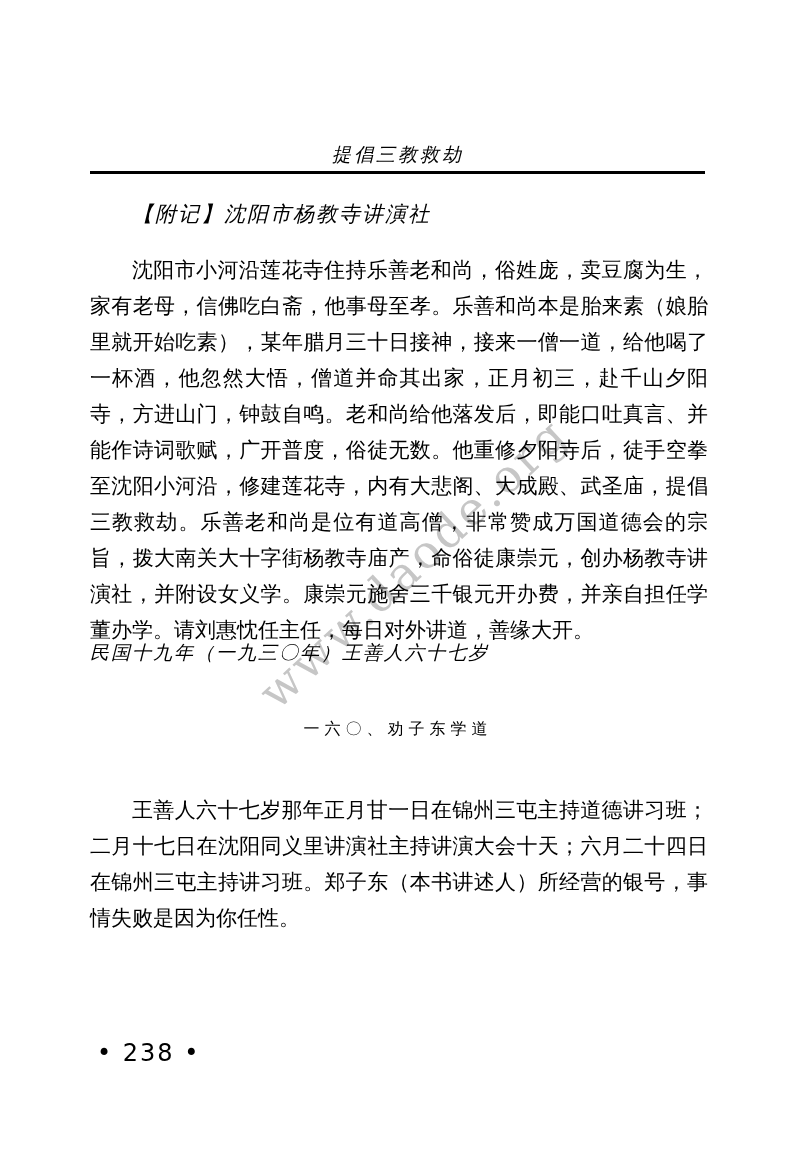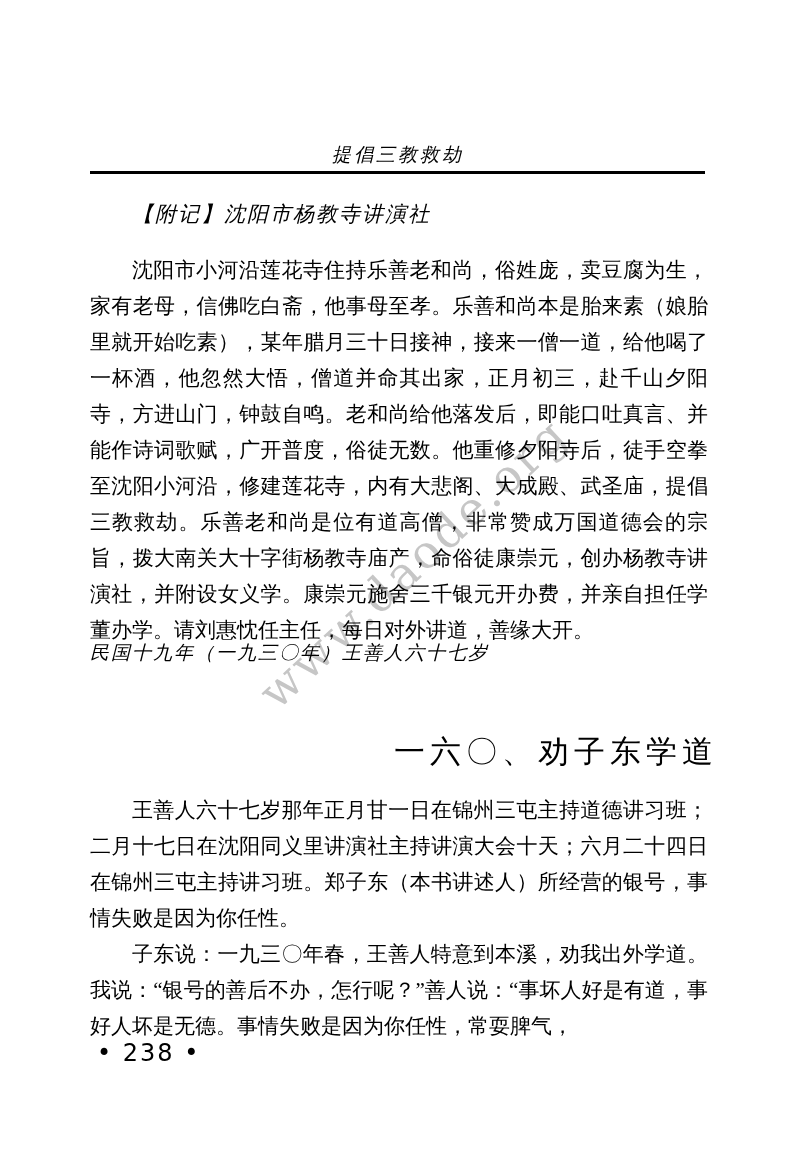--- a/index.html
+++ b/index.html
@@ -80,25 +80,25 @@
     width: 616px;
     font-style: italic;
     font-size: 19px;
     letter-spacing: 2px;
   }
   .chapter-heading {
     position: absolute;
     top: 719px;
     left: 90px;
     width: 616px;
-    margin: 12px;
-    text-align: right;
+    margin: 0;
+    text-align: center;
     font-family: "Liberation Sans", sans-serif;
     font-weight: 500;
-    font-size: 31px;
+    font-size: 16px;
     letter-spacing: 5px;
   }
   .page-number {
     position: absolute;
     top: 1039px;
     left: 97px;
     font-family: "DejaVu Sans", sans-serif;
     font-size: 24px;
     letter-spacing: 2px;
   }
@@ -121,19 +121,18 @@
     <div class="body-block appendix-para">
       <p>沈阳市小河沿莲花寺住持乐善老和尚，俗姓庞，卖豆腐为生，家有老母，信佛吃白斋，他事母至孝。乐善和尚本是胎来素（娘胎里就开始吃素），某年腊月三十日接神，接来一僧一道，给他喝了一杯酒，他忽然大悟，僧道并命其出家，正月初三，赴千山夕阳寺，方进山门，钟鼓自鸣。老和尚给他落发后，即能口吐真言、并能作诗词歌赋，广开普度，俗徒无数。他重修夕阳寺后，徒手空拳至沈阳小河沿，修建莲花寺，内有大悲阁、大成殿、武圣庙，提倡三教救劫。乐善老和尚是位有道高僧，非常赞成万国道德会的宗旨，拨大南关大十字街杨教寺庙产，命俗徒康崇元，创办杨教寺讲演社，并附设女义学。康崇元施舍三千银元开办费，并亲自担任学董办学。请刘惠忱任主任，每日对外讲道，善缘大开。</p>
     </div>
 
     <div class="date-line">民国十九年（一九三〇年）王善人六十七岁</div>
 
     <h2 class="chapter-heading">一六〇、劝子东学道</h2>
 
     <div class="body-block chapter-paras">
       <p>王善人六十七岁那年正月甘一日在锦州三屯主持道德讲习班；二月十七日在沈阳同义里讲演社主持讲演大会十天；六月二十四日在锦州三屯主持讲习班。郑子东（本书讲述人）所经营的银号，事情失败是因为你任性。</p>
-      <p>子东说：一九三〇年春，王善人特意到本溪，劝我出外学道。我说：“银号的善后不办，怎行呢？”善人说：“事坏人好是有道，事好人坏是无德。事情失败是因为你任性，常耍脾气，</p>
     </div>
 
     <div class="page-number">• 238 •</div>
 
   </div>
 </div>
 
 </body></html>

